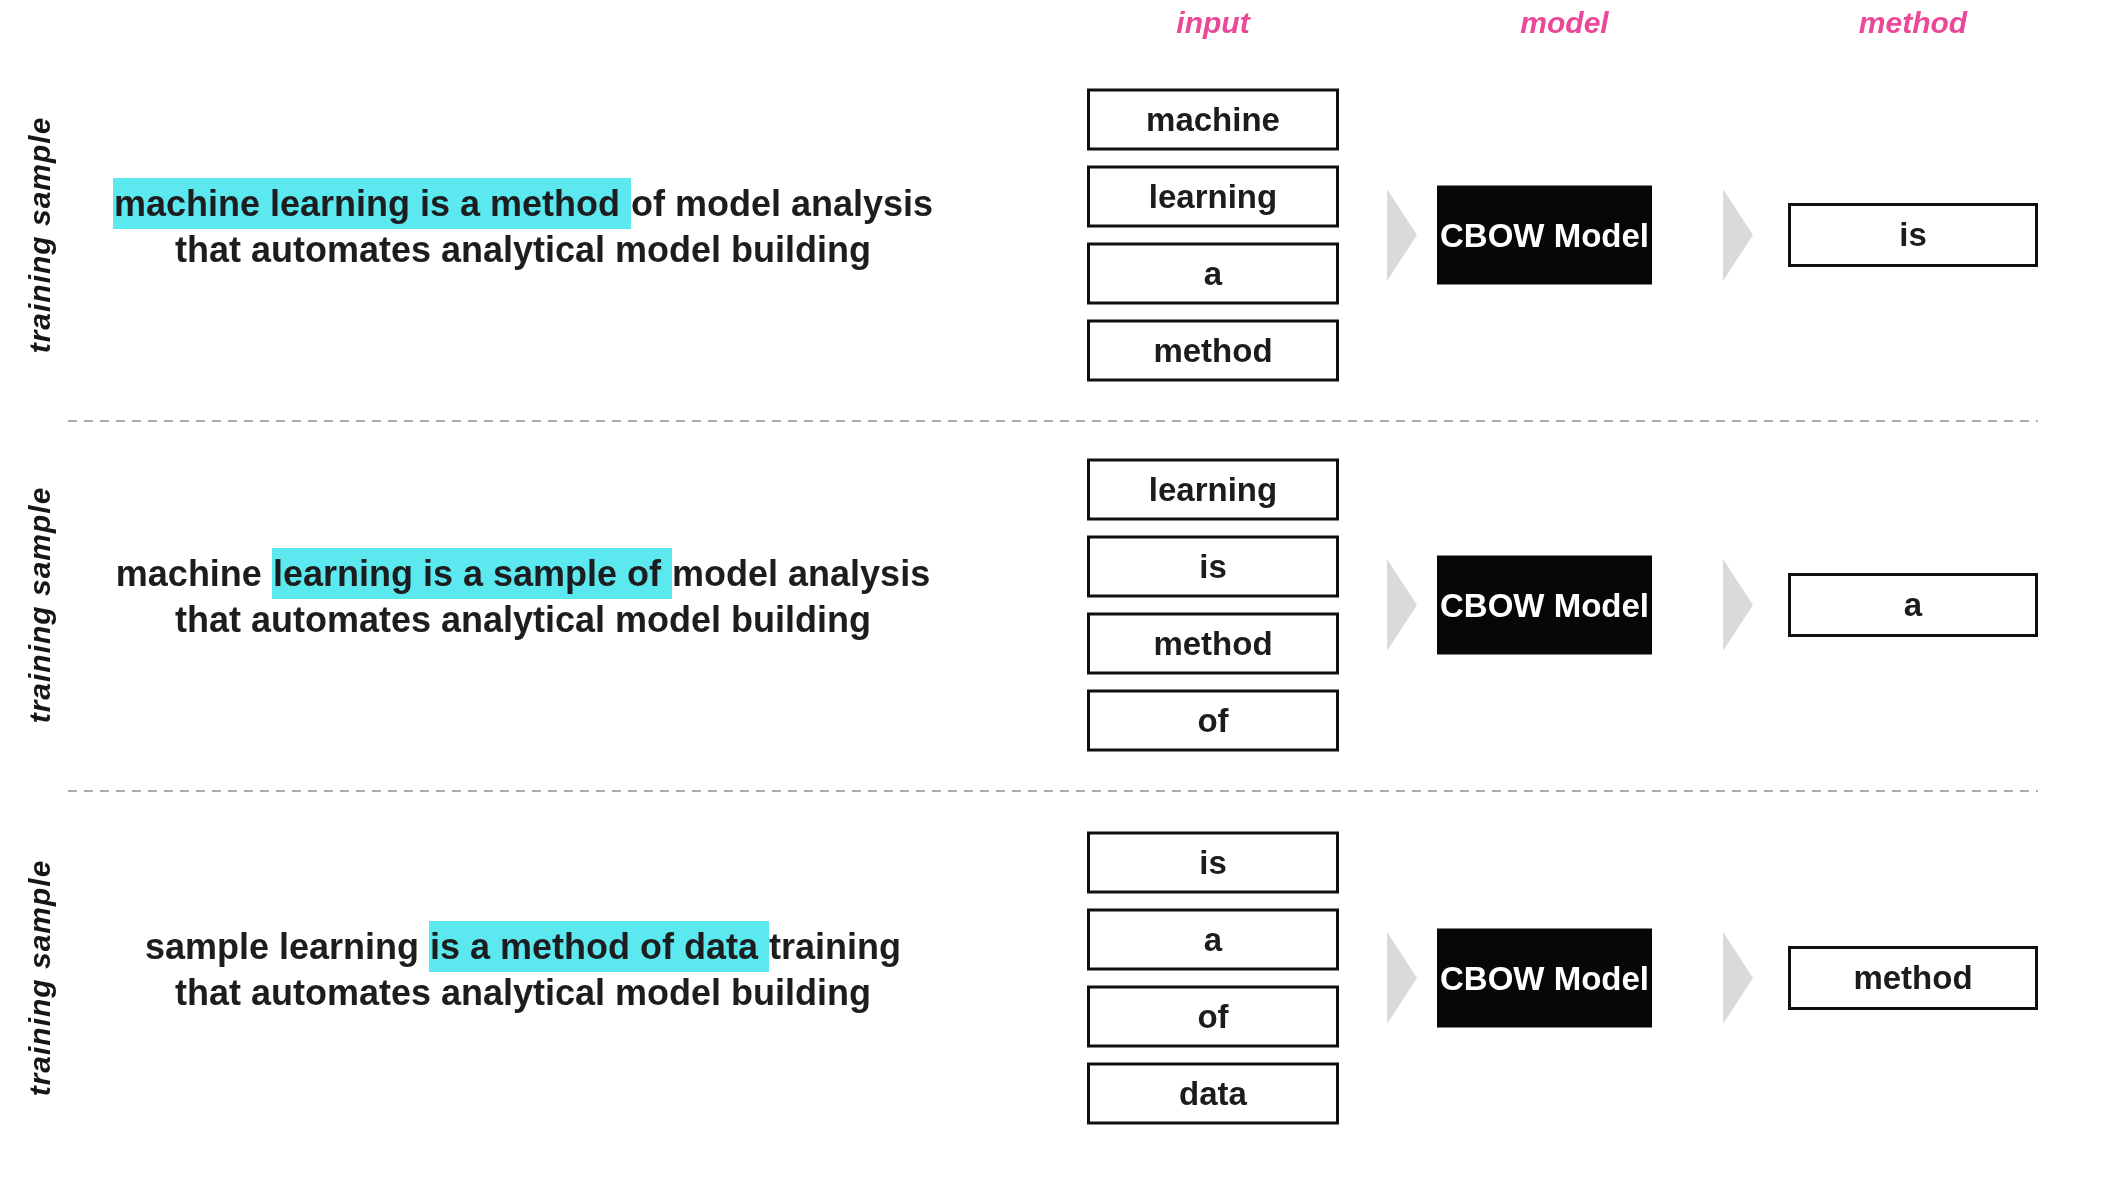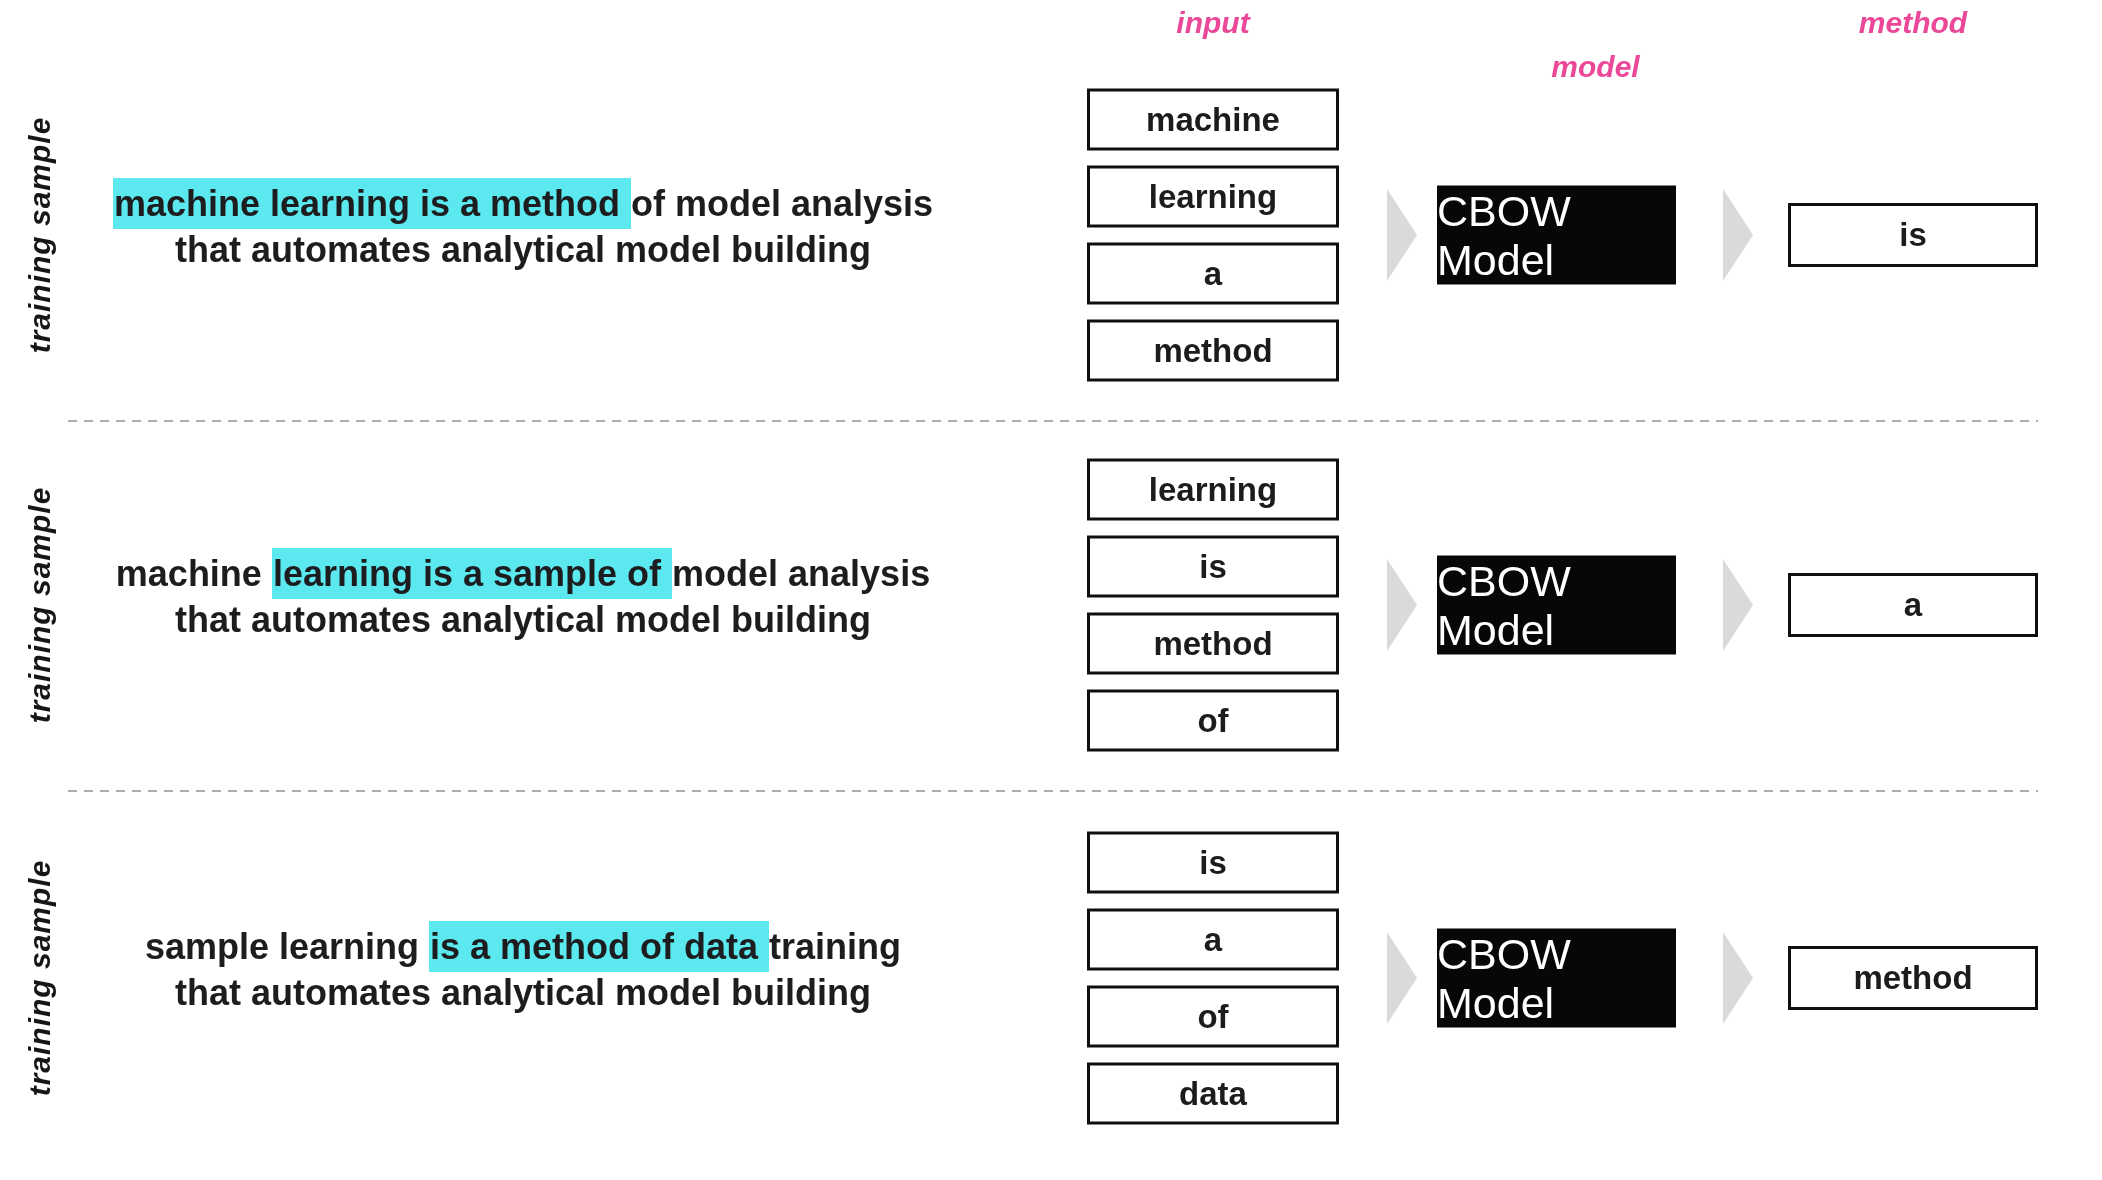--- a/index.html
+++ b/index.html
@@ -21,21 +21,21 @@
     font-family:"Liberation Sans", sans-serif;
     color:var(--text);
   }
   
   .col-header{
     position:absolute;top:6px;
     text-align:center;
     font-style:italic;font-weight:600;font-size:30px;color:#ec4899;
   }
   .h-input{left:1087px;width:252px;}
-  .h-model{left:1468px;width:255px;margin-top:44px;}
+  .h-model{left:1437px;width:255px;}
   .h-output{left:1788px;width:250px;}
 
   
   .row{position:absolute;left:0;width:2102px;height:320px;}
   .row-1{top:75px;}
   .row-2{top:445px;}
   .row-3{top:818px;}
 
   .row-label{
     position:absolute;left:40px;top:50%;
@@ -78,24 +78,24 @@
     width:30px;height:92px;
     background:var(--arrow);
     clip-path:polygon(0 0,100% 50%,0 100%);
   }
   .arrow-1{left:1387px;}
   .arrow-2{left:1723px;}
 
   .model-box{
     position:absolute;left:1437px;top:50%;
     transform:translateY(-50%);
-    width:239px;height:99px;
+    width:215px;height:99px;
     background:var(--model_bg);color:var(--model_text);
     display:flex;align-items:center;justify-content:center;
-    font-size:43px;font-weight:400;
+    font-size:33px;font-weight:700;
   }
 
   .output-box{
     position:absolute;left:1788px;top:50%;
     transform:translateY(-50%);
     box-sizing:border-box;
     width:250px;height:64px;
     background:#fff;border:3px solid var(--box_border);
     display:flex;align-items:center;justify-content:center;
     font-weight:700;font-size:33px;color:#1c1c1e;

